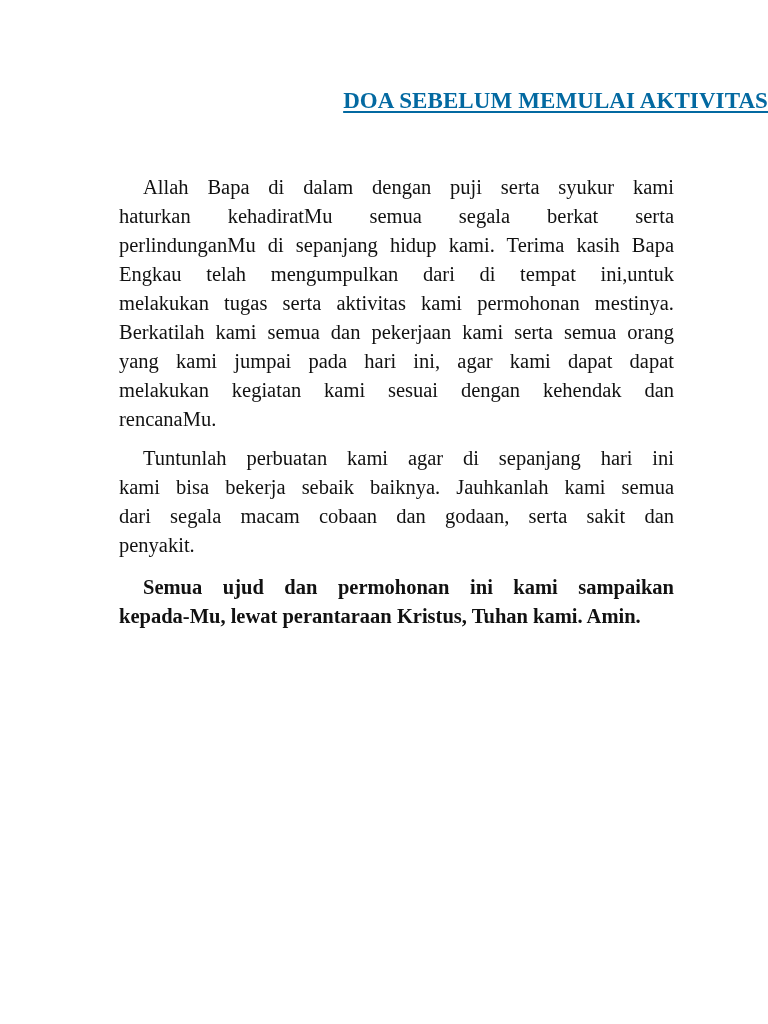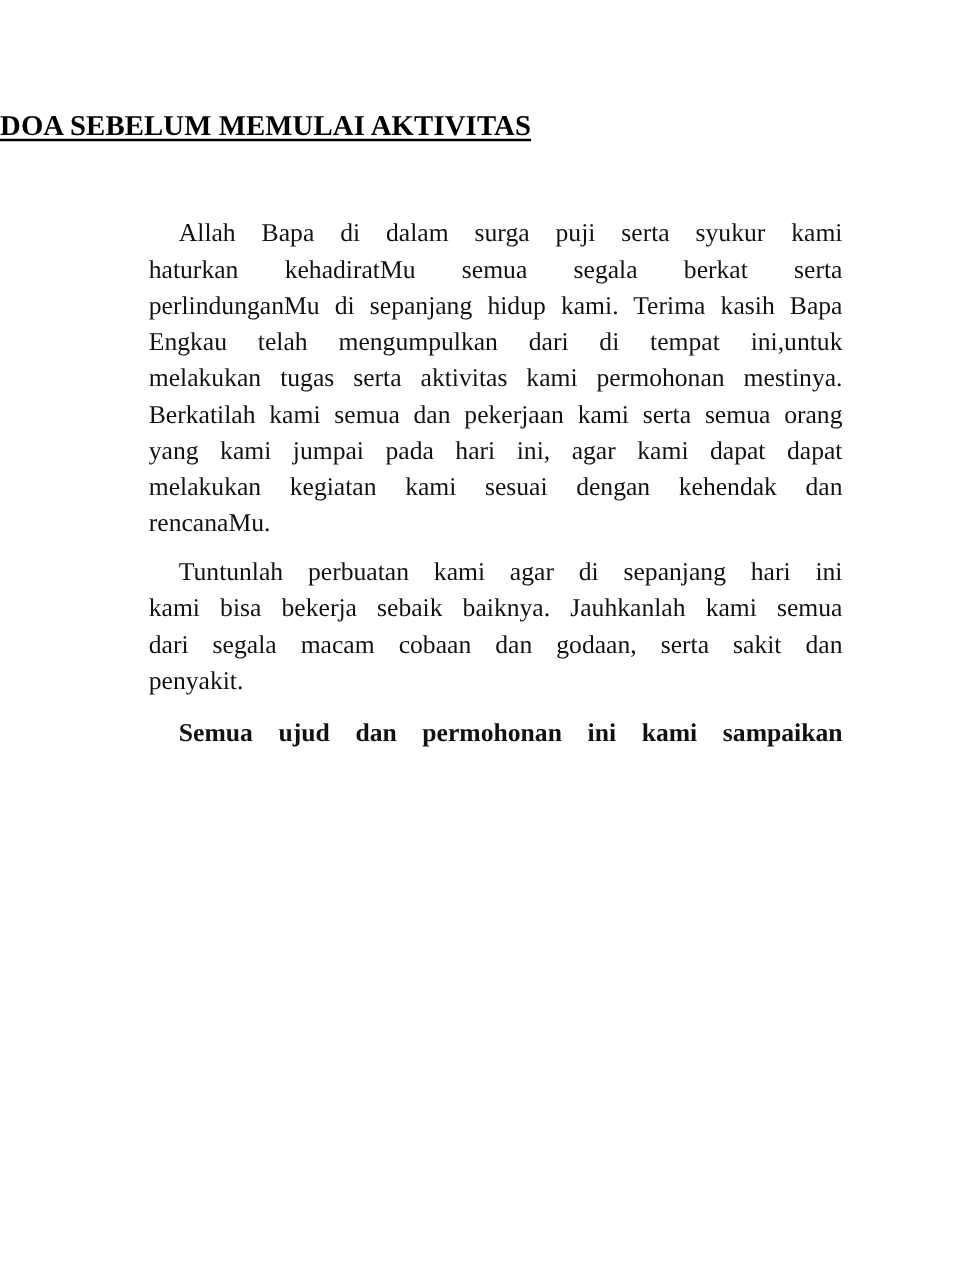--- a/index.html
+++ b/index.html
@@ -19,28 +19,28 @@
       position: absolute;
       left: 0; top: 0;
       width: 768px; height: 1024px;
       background: #ffffff;
     }
     .title {
       position: absolute;
       left: 0;
       width: 768px;
       top: 86px;
-      text-align: left;
+      text-align: right;
       font-weight: bold;
       font-size: 23px;
       line-height: 30px;
       text-decoration: underline;
       text-decoration-thickness: 2px;
       text-underline-offset: 3px;
-      color: #000000;
+      color: #0369a1;
       letter-spacing: 0.1px;
     }
     .para {
       position: absolute;
       left: 119px;
       width: 555px;
     }
     .line {
       display: block;
       font-size: 20.5px;
@@ -61,34 +61,35 @@
     #p2 { top: 444px; }
     #p3 { top: 573px; font-weight: bold; }
   </style>
 </head>
 <body>
 
 <div class="page">
   <div class="title">DOA SEBELUM MEMULAI AKTIVITAS</div>
 
   <div class="para" id="p1">
-    <span class="line first">Allah Bapa di dalam surga puji serta syukur kami</span>
+    <span class="line first">Allah Bapa di dalam dengan puji serta syukur kami</span>
     <span class="line">haturkan kehadiratMu semua segala berkat serta</span>
     <span class="line">perlindunganMu di sepanjang hidup kami. Terima kasih Bapa</span>
     <span class="line">Engkau telah mengumpulkan dari di tempat ini,untuk</span>
     <span class="line">melakukan tugas serta aktivitas kami permohonan mestinya.</span>
     <span class="line">Berkatilah kami semua dan pekerjaan kami serta semua orang</span>
     <span class="line">yang kami jumpai pada hari ini, agar kami dapat dapat</span>
     <span class="line">melakukan kegiatan kami sesuai dengan kehendak dan</span>
     <span class="line last">rencanaMu.</span>
   </div>
 
   <div class="para" id="p2">
     <span class="line first">Tuntunlah perbuatan kami agar di sepanjang hari ini</span>
     <span class="line">kami bisa bekerja sebaik baiknya. Jauhkanlah kami semua</span>
     <span class="line">dari segala macam cobaan dan godaan, serta sakit dan</span>
     <span class="line last">penyakit.</span>
   </div>
 
   <div class="para" id="p3">
     <span class="line first">Semua ujud dan permohonan ini kami sampaikan</span>
+    <span class="line last">kepada-Mu, lewat perantaraan Kristus, Tuhan kami. Amin.</span>
   </div>
 </div>
 
 </body></html>

